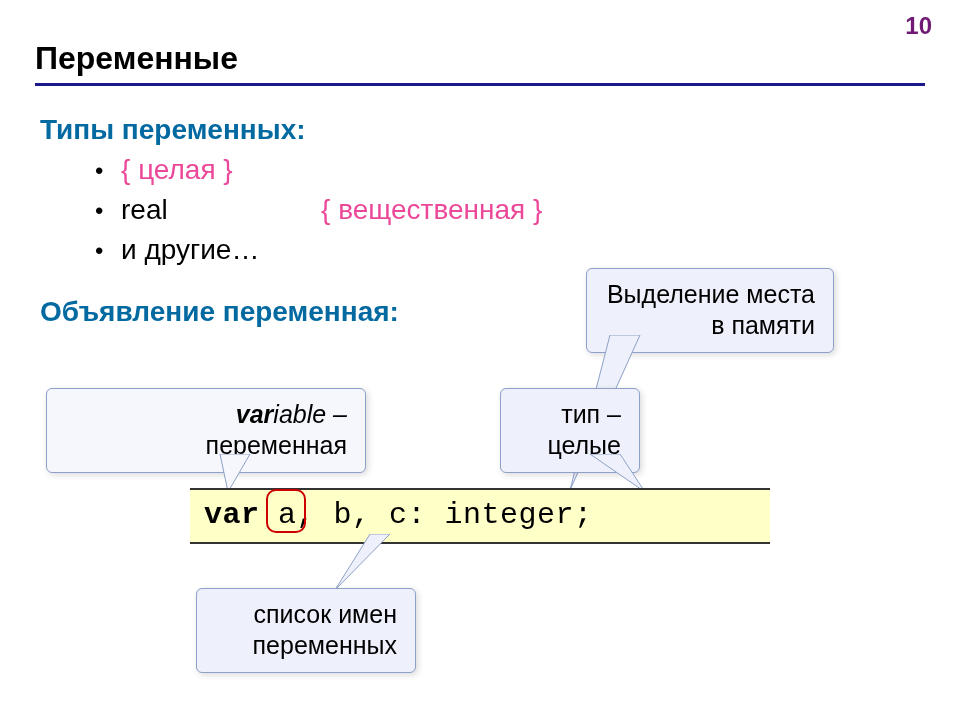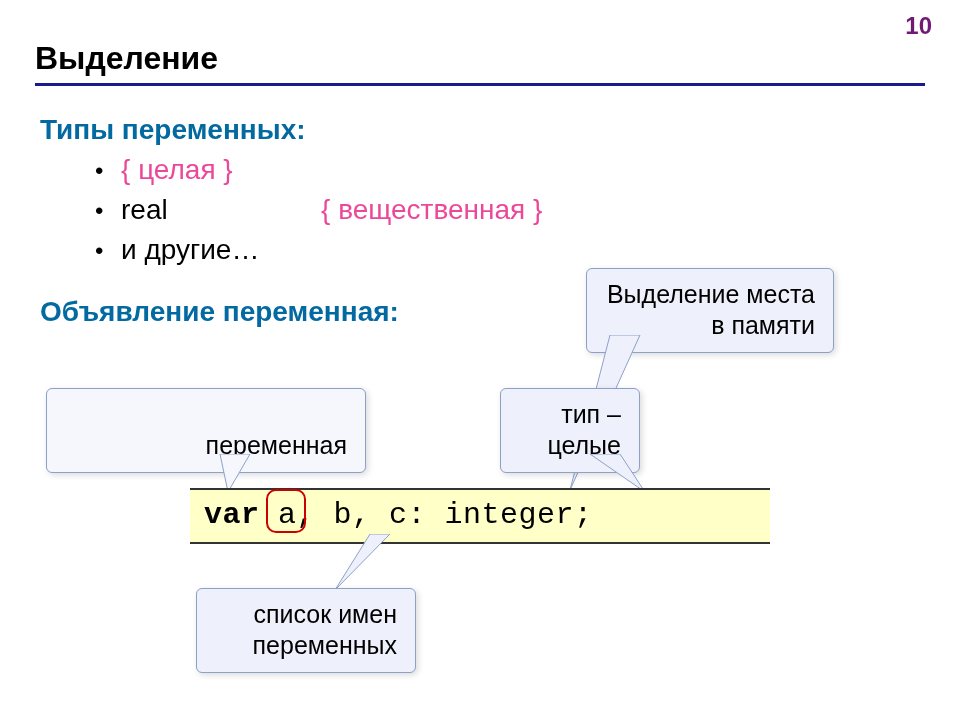--- a/index.html
+++ b/index.html
@@ -92,21 +92,21 @@
   svg.tail {
     position: absolute;
     pointer-events: none;
   }
 </style>
 </head>
 <body>
 
 <div class="page-num">10</div>
 
-<h1 class="title">Выделение</h1>
+<h1 class="title">Переменные</h1>
 
 <div class="subtitle">Типы переменных:</div>
 
 <div class="row">
   <span class="bullet">•</span>
   <span class="comment">{ целая }</span>
 </div>
 <div class="row">
   <span class="bullet">•</span>
   <span class="col1">real</span>
@@ -120,21 +120,21 @@
 <div class="subtitle" style="margin-top:30px">Объявление переменная:</div>
 
 <div class="callout" style="left:586px; top:268px; width:248px;">
   <span>Выделение места в памяти</span>
 </div>
 <svg class="tail" style="left:540px; top:335px;" width="110" height="160">
   <polygon points="70,0 100,0 30,155" fill="#eef1fb" stroke="#8da0c8" stroke-width="1"></polygon>
 </svg>
 
 <div class="callout" style="left:46px; top:388px; width:320px; background:#f5f7fd;">
-  <br>
+  <span class="italic"><span class="bold">var</span><span>iable –</span></span><br>
   <span>переменная</span>
 </div>
 <svg class="tail" style="left:210px; top:454px;" width="60" height="40">
   <polygon points="10,0 40,0 18,38" fill="#f5f7fd" stroke="#8da0c8" stroke-width="1"></polygon>
 </svg>
 
 <div class="callout" style="left:500px; top:388px; width:140px;">
   <span>тип –</span><br>
   <span>целые</span>
 </div>

